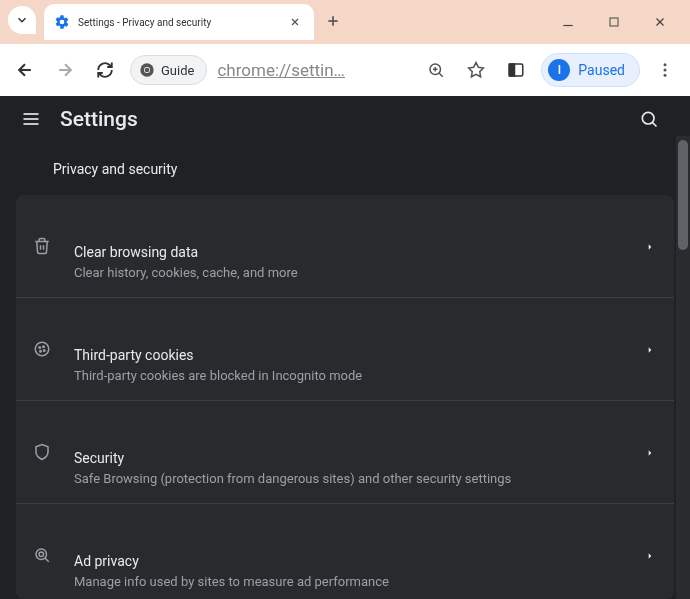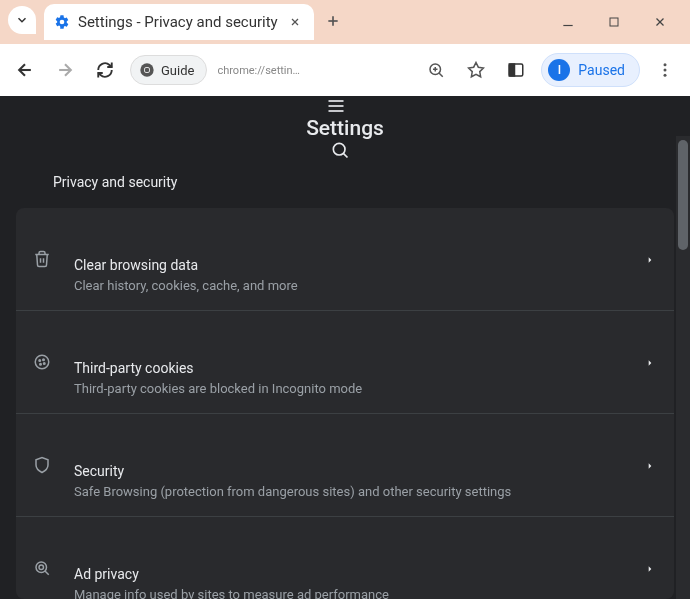--- a/index.html
+++ b/index.html
@@ -53,21 +53,21 @@
       position: relative;
     }
     .tab .tab-icon {
       width: 16px;
       height: 16px;
       margin-right: 8px;
       flex-shrink: 0;
     }
     .tab .tab-title {
       color: #333;
-      font-size: 15px;
+      font-size: 10px;
       white-space: nowrap;
       overflow: hidden;
       flex: 1;
     }
     .tab .tab-close {
       width: 18px;
       height: 18px;
       display: flex;
       align-items: center;
       justify-content: center;
@@ -140,24 +140,25 @@
     .security-chip .chrome-logo {
       width: 16px;
       height: 16px;
     }
     .security-chip span {
       font-size: 13px;
       color: #333;
     }
     .url {
       color: #888;
-      font-size: 11px;
+      font-size: 17px;
       flex: 1;
       white-space: nowrap;
       overflow: hidden;
+      text-decoration: underline;
     }
     .toolbar-icon {
       width: 30px;
       height: 30px;
       display: flex;
       align-items: center;
       justify-content: center;
       color: #555;
       cursor: pointer;
     }
@@ -213,21 +214,20 @@
       width: 10px;
       height: 110px;
       background: #5f6368;
       border-radius: 5px;
     }
     .page-header {
       height: 58px;
       display: flex;
       align-items: center;
       padding: 0 20px;
-      flex-direction: column;
     }
     .hamburger {
       width: 22px;
       height: 22px;
       margin-right: 18px;
       cursor: pointer;
       display: flex;
       align-items: center;
       justify-content: center;
     }

